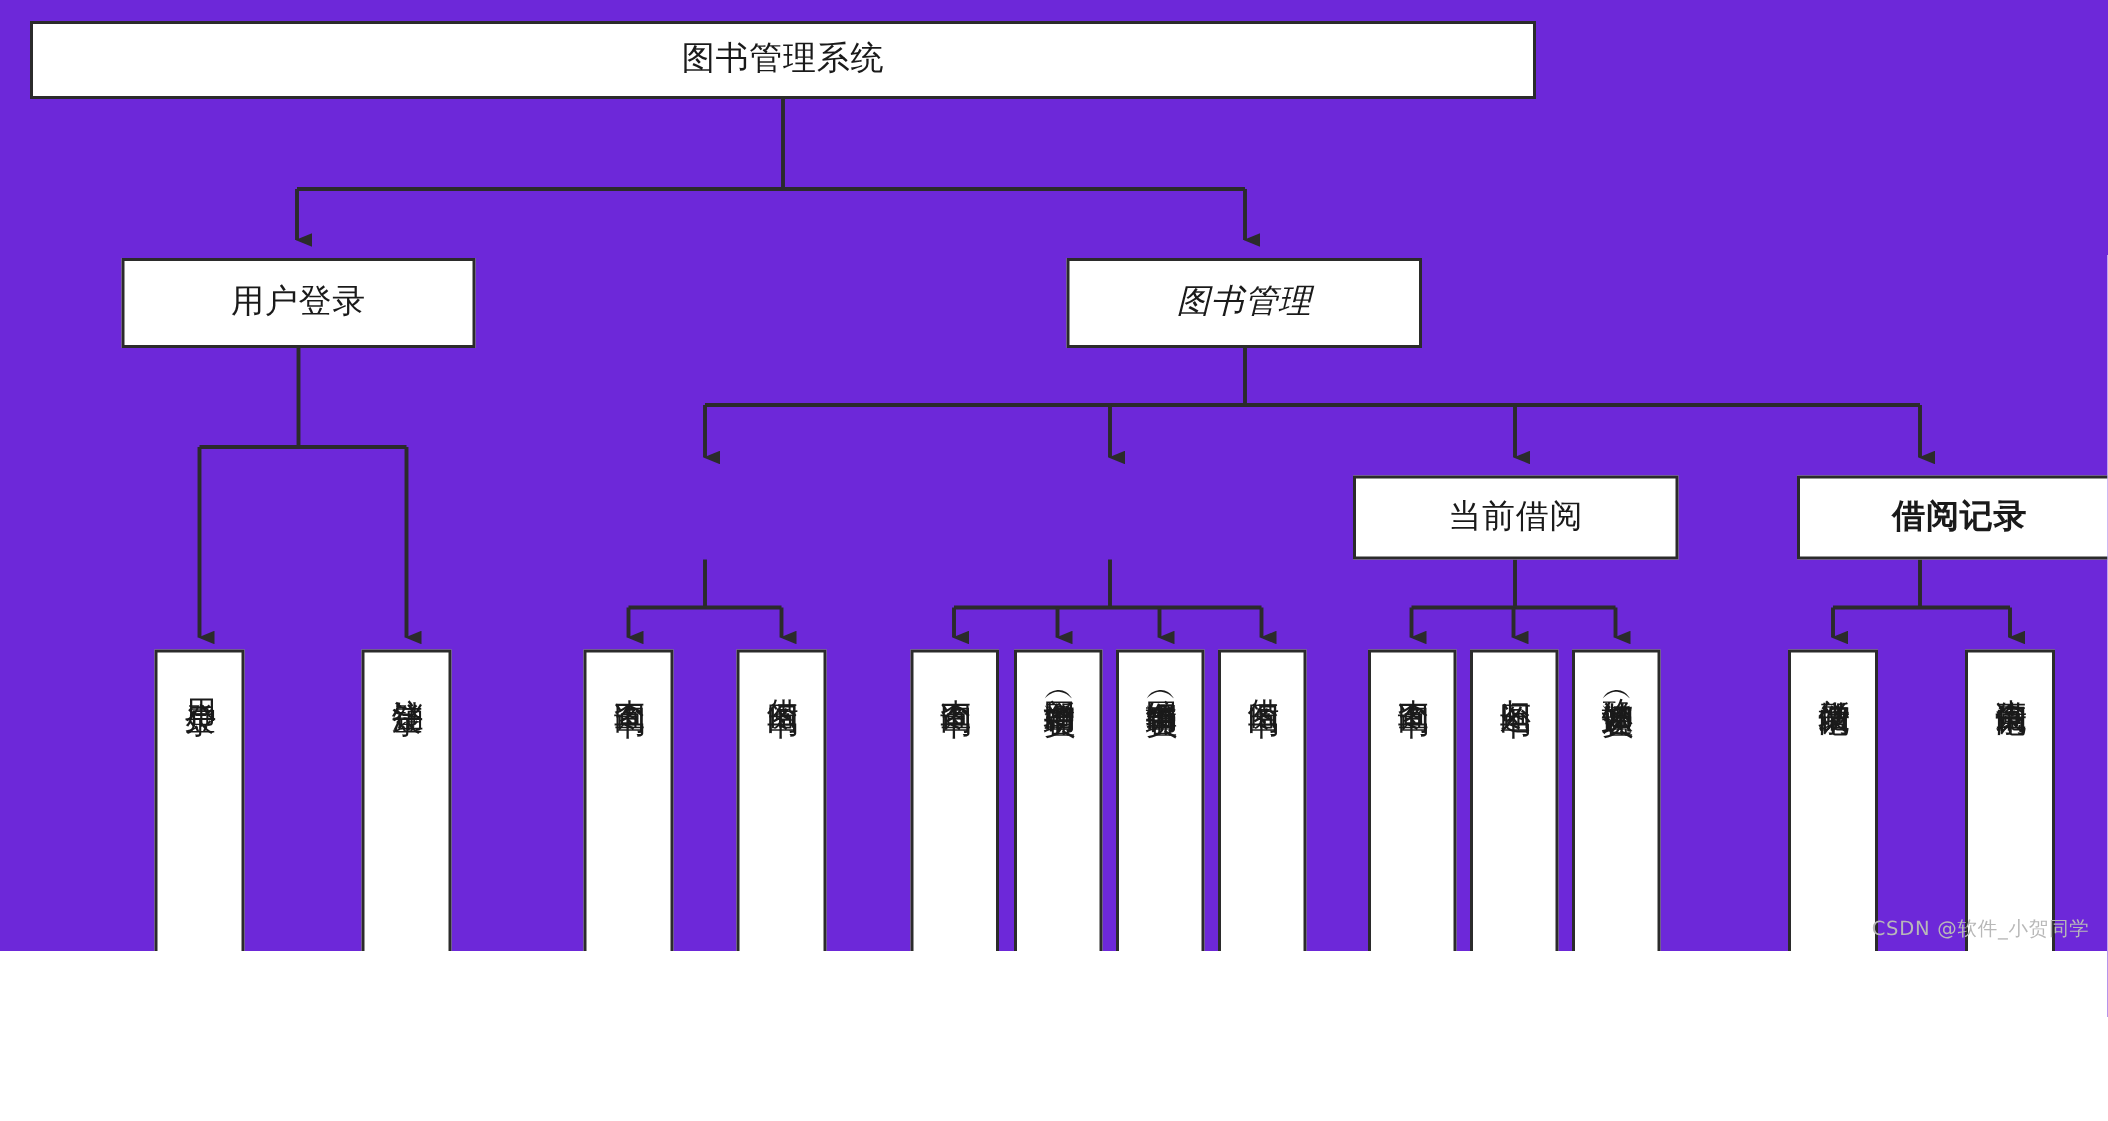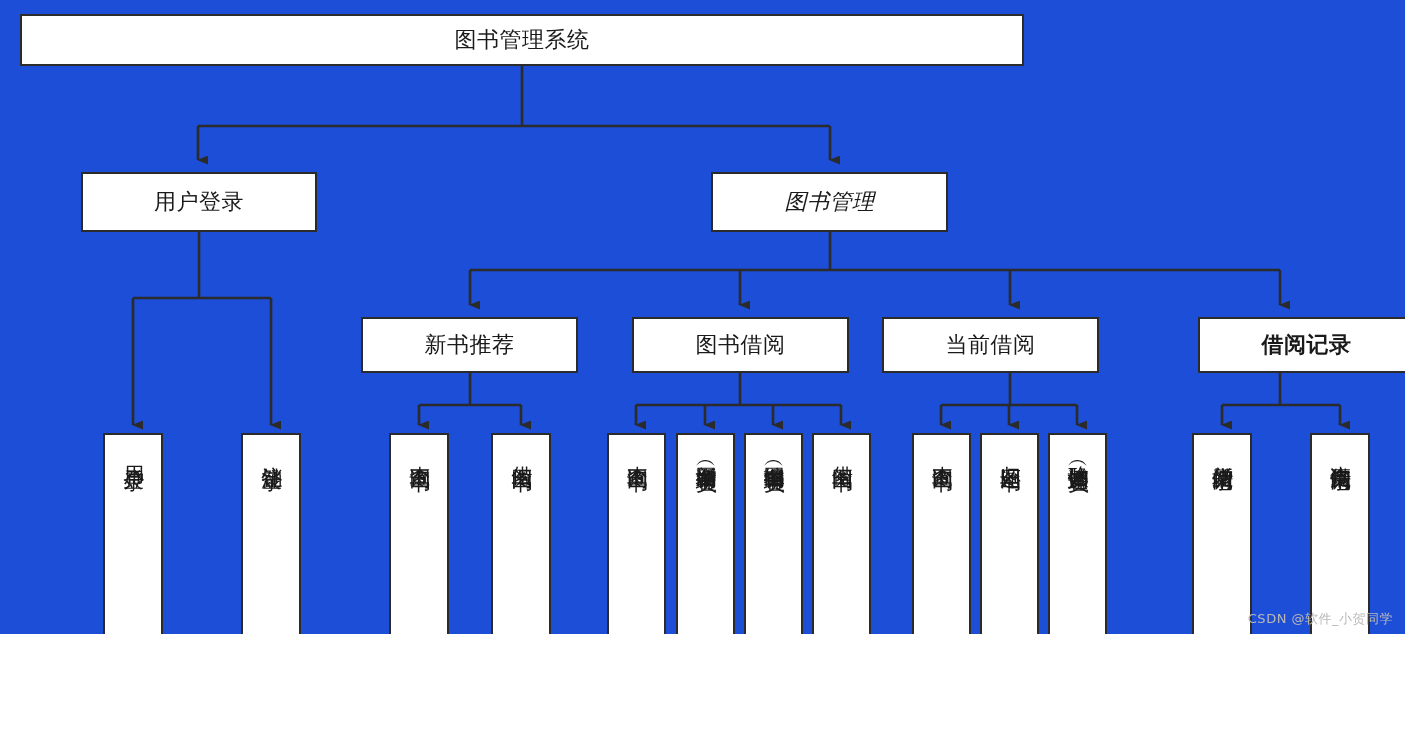--- a/index.html
+++ b/index.html
@@ -8,21 +8,21 @@
     padding: 0;
     background: #ffffff;
   }
   body {
     font-family: "DejaVu Sans", "Liberation Sans", sans-serif;
   }
   #canvas {
     position: relative;
     width: 1405px;
     height: 634px;
-    background: #1d4ed8;
+    background: #6d28d9;
     overflow: hidden;
   }
   #flow-svg {
     position: absolute;
     left: 0;
     top: 0;
     width: 1405px;
     height: 747px;
   }
   .node {
@@ -130,27 +130,21 @@
     <span class="node-label">图书管理系统</span>
   </div>
 
   <div class="node" style="left:81px; top:172px; width:236px; height:60px;">
     <span class="node-label">用户登录</span>
   </div>
   <div class="node" style="left:711px; top:172px; width:237px; height:60px;font-style:italic;">
     <span class="node-label">图书管理</span>
   </div>
 
-  <div class="node" style="left:361px; top:317px; width:217px; height:56px;">
-    <span class="node-label">新书推荐</span>
-  </div>
-  <div class="node" style="left:632px; top:317px; width:217px; height:56px;">
-    <span class="node-label">图书借阅</span>
-  </div>
-  <div class="node" style="left:882px; top:317px; width:217px; height:56px;justify-content:center;">
+  <div class="node" style="left:902px; top:317px; width:217px; height:56px;justify-content:center;">
     <span class="node-label">当前借阅</span>
   </div>
   <div class="node" style="left:1198px; top:317px; width:217px; height:56px;font-weight:bold;">
     <span class="node-label">借阅记录</span>
   </div>
 
   <div class="node vertical" style="left:103px; top:433px; width:60px; height:300px;">
     <span class="node-label">用户登录</span>
   </div>
   <div class="node vertical" style="left:241px; top:433px; width:60px; height:300px;">

